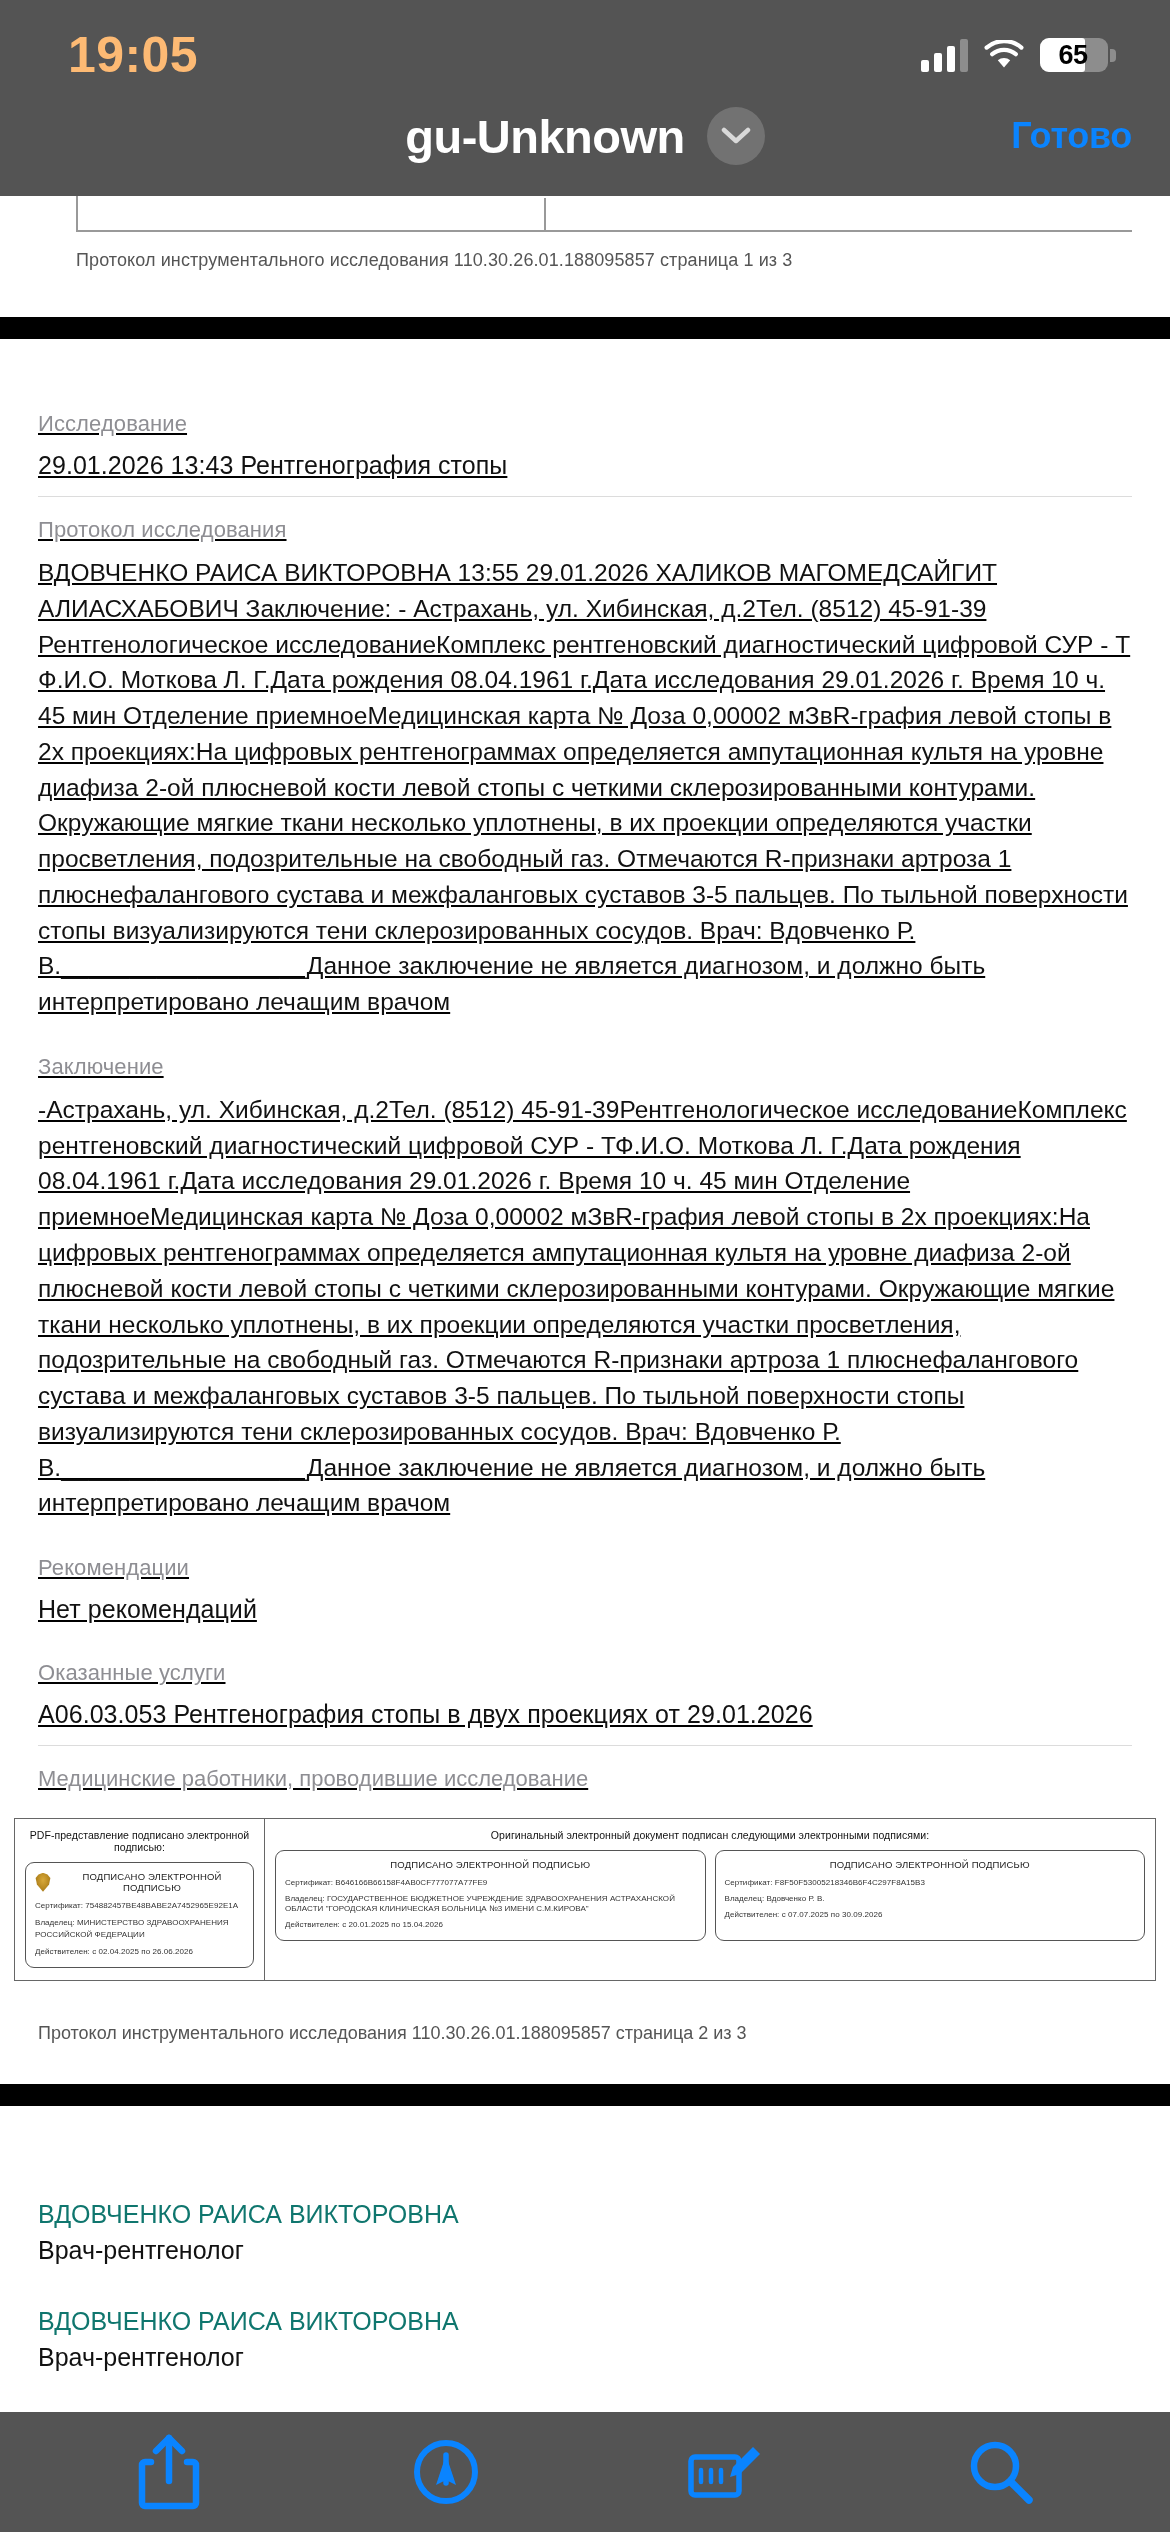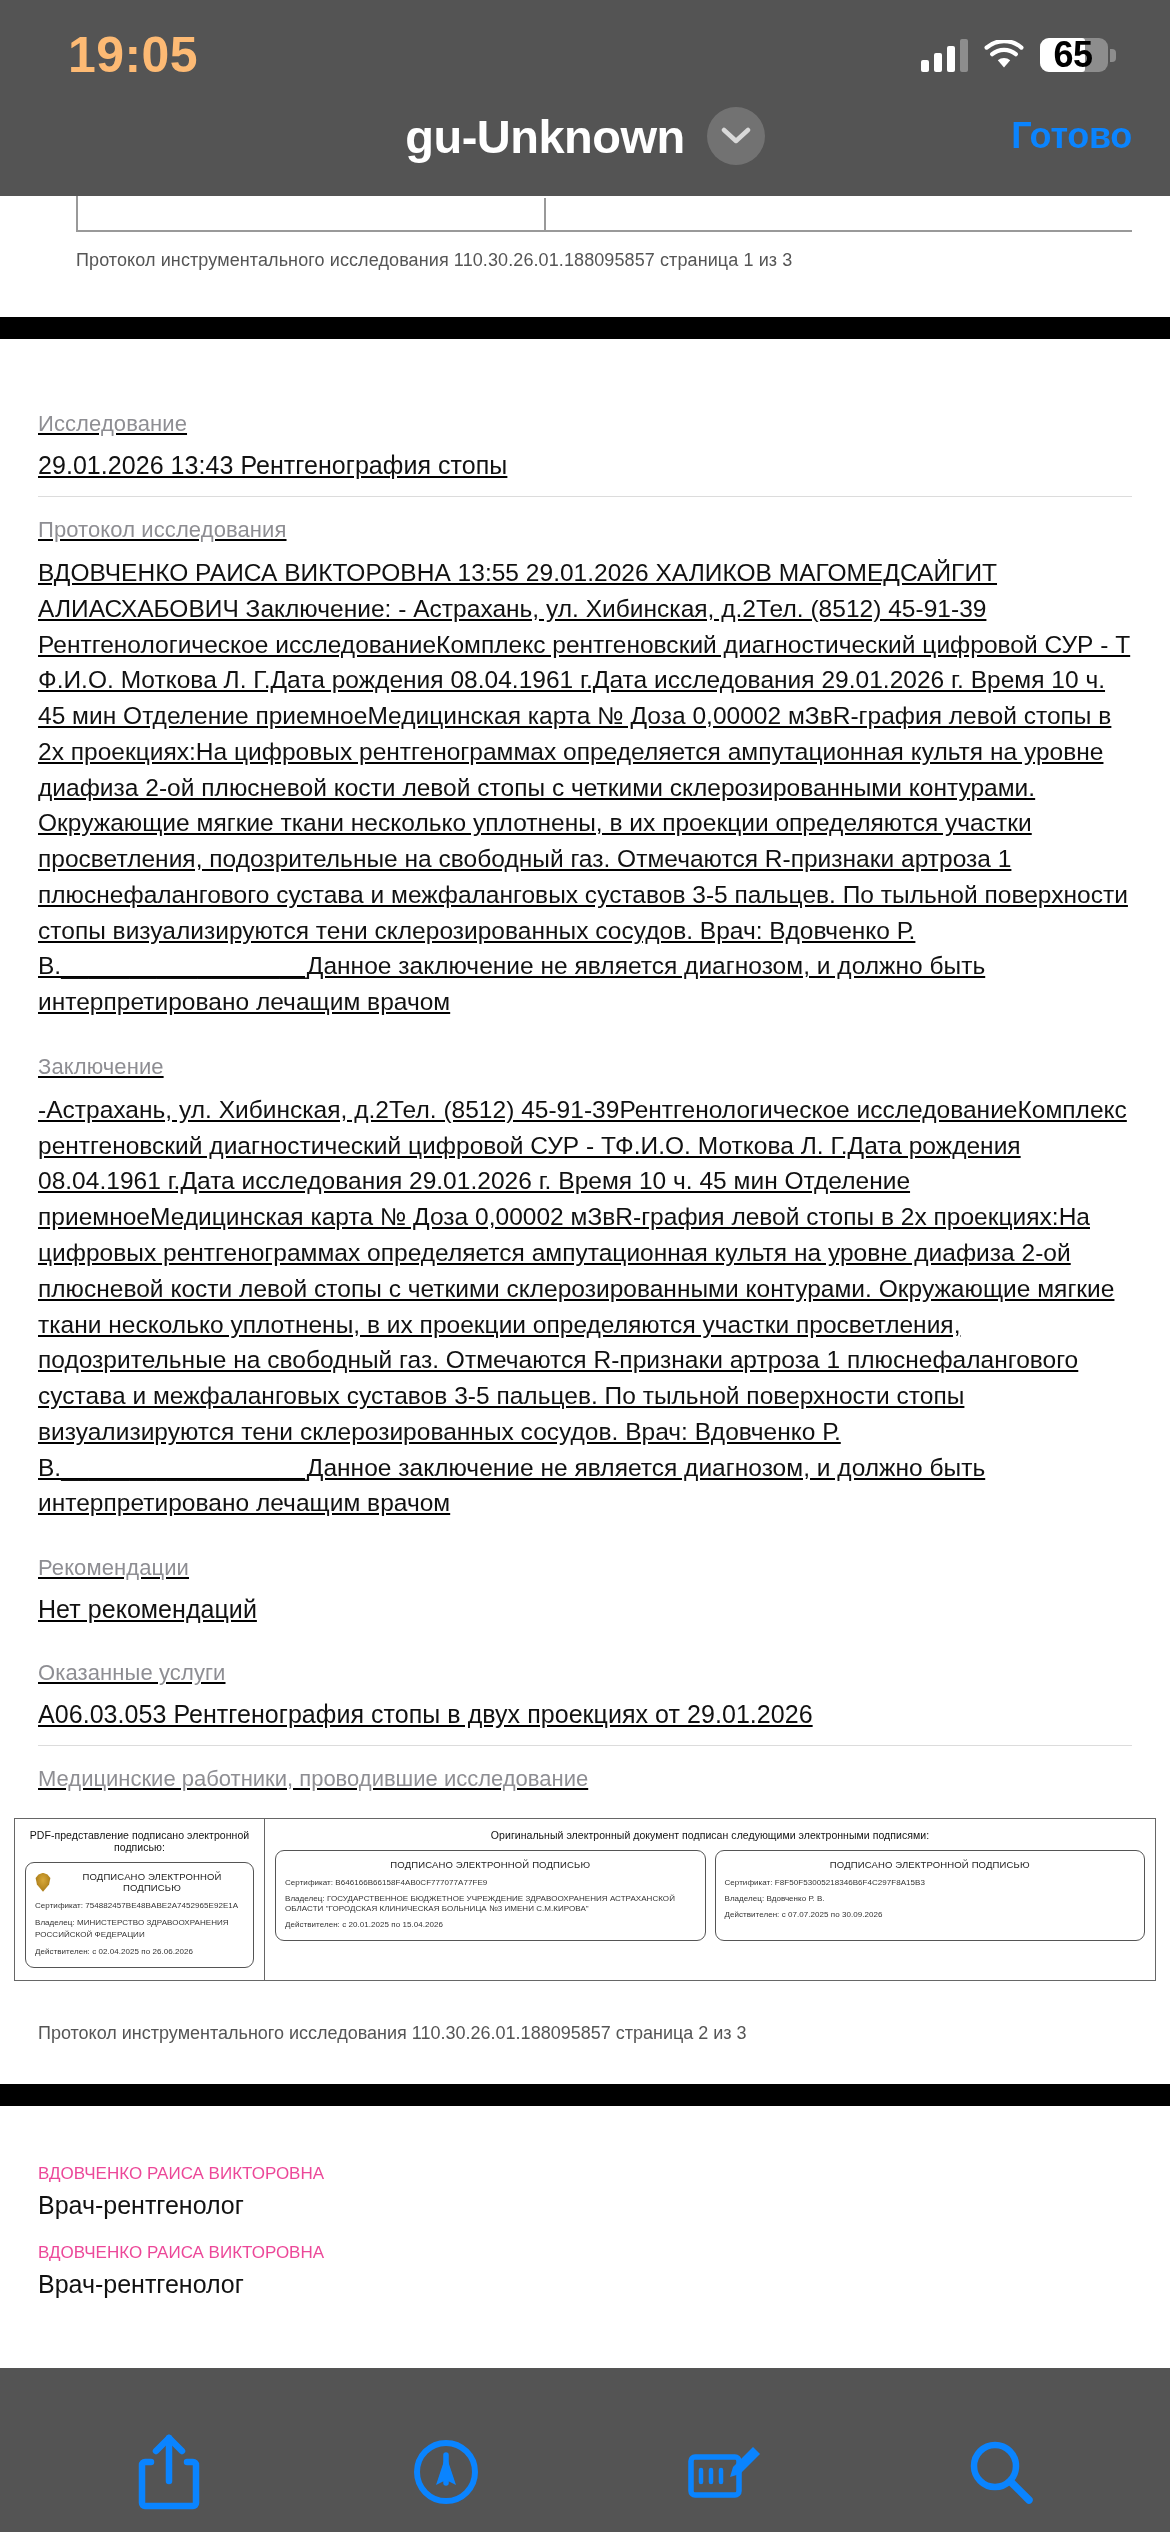--- a/index.html
+++ b/index.html
@@ -36,21 +36,21 @@
     position:relative; width:68px; height:34px;
     border-radius:9px; border:0; background:#8d8d8d;
     display:flex; align-items:center;
   }
   .battery .fill{
     position:absolute; left:0; top:0; bottom:0; width:66%;
     background:#fff; border-radius:9px 3px 3px 9px;
   }
   .battery .pct{
     position:relative; z-index:2; width:100%; text-align:center;
-    font-size:36px; font-weight:bold; color:#000; letter-spacing:-0.5px;
+    font-size:27px; font-weight:bold; color:#000; letter-spacing:-0.5px;
     padding-right:2px;
   }
   .battery .cap{
     position:absolute; right:-8px; top:11px; width:6px; height:13px;
     background:#8d8d8d; border-radius:0 4px 4px 0;
   }
 
   
   .navbar{
     position:absolute; top:86px; left:0; width:1170px; height:100px;
@@ -152,21 +152,21 @@
   }
   .stamp-meta{ font-size:8px; color:#333; line-height:1.5; margin-top:5px; letter-spacing:0.05px; }
   .stamp-meta.tight{ line-height:1.22; }
 
   .page2-footer{
     font-size:18px; color:#555; padding:26px 0 40px 38px;
   }
 
   
   .page3{ padding:56px 38px 48px 38px; }
-  .doctor-name{ font-size:17px; color:#ec4899; line-height:1.45; }
+  .doctor-name{ font-size:25px; color:#0f766e; line-height:1.45;margin-top:34px; }
   .doctor-role{ font-size:25px; color:#111; line-height:1.45; margin-bottom:18px; }
 
   
   .toolbar{
     position:absolute; bottom:0; left:0; width:1170px; height:120px;
     background:#545454;
     display:flex; align-items:center; justify-content:space-around;
     padding:0 30px;
   }
   .tb-btn{ width:120px; height:92px; display:flex; align-items:center; justify-content:center; }

